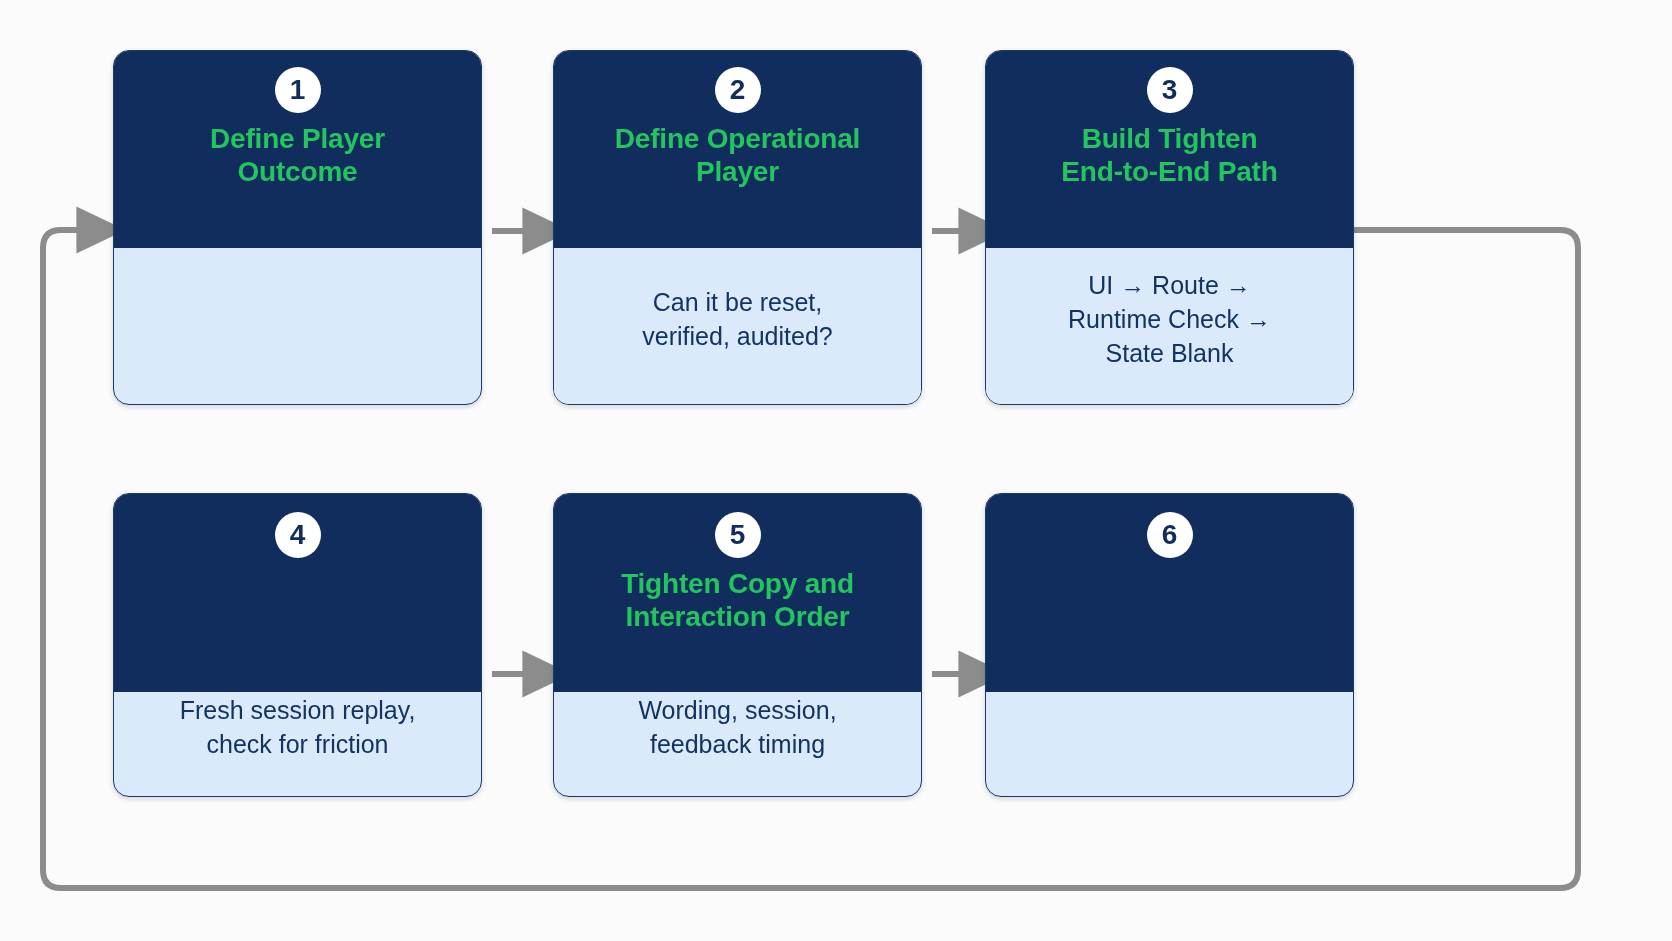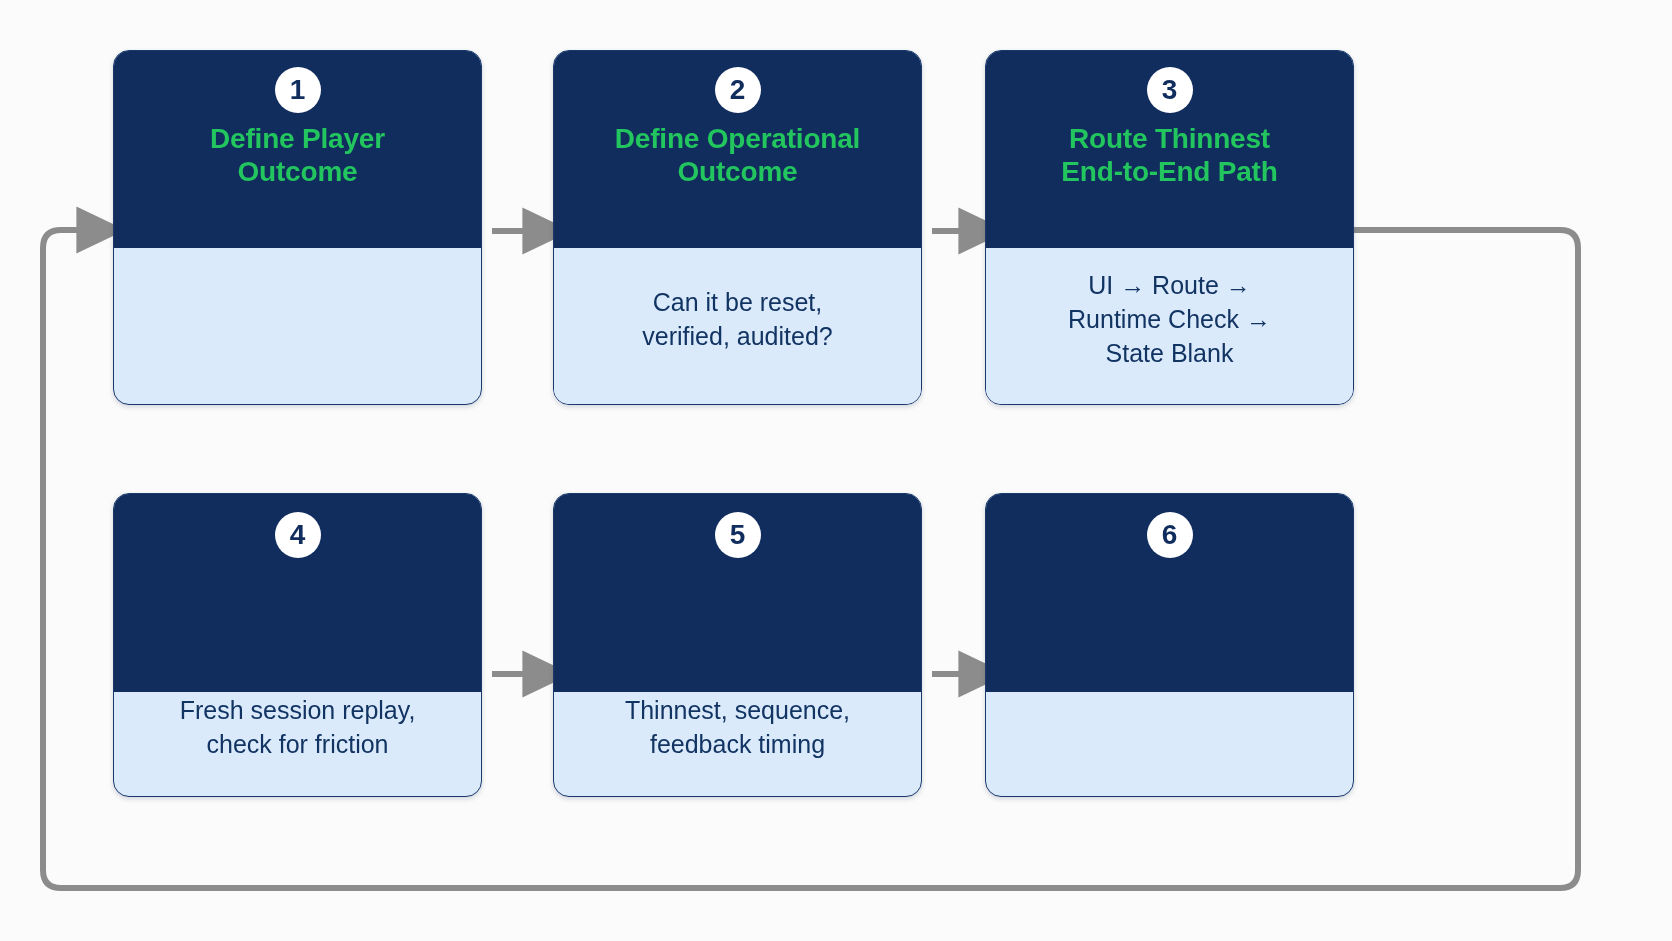--- a/index.html
+++ b/index.html
@@ -126,50 +126,52 @@
       <div class="badge">1</div>
       <div class="card-title">Define Player
 Outcome</div>
     </div>
   </div>
 
   <div class="card row-top col-2">
     <div class="card-header">
       <div class="badge">2</div>
       <div class="card-title">Define Operational
-Outcome</div>
+Player</div>
     </div>
     <div class="card-body">Can it be reset,
 verified, audited?</div>
   </div>
 
   <div class="card row-top col-3">
     <div class="card-header">
       <div class="badge">3</div>
-      <div class="card-title">Route Thinnest
+      <div class="card-title">Build Tighten
 End-to-End Path</div>
     </div>
     <div class="card-body">UI → Route →
 Runtime Check →
 State Blank</div>
   </div>
 
   <div class="card row-bottom col-1">
     <div class="card-header">
       <div class="badge">4</div>
     </div>
     <div class="card-body">Fresh session replay,
 check for friction</div>
   </div>
 
   <div class="card row-bottom col-2">
     <div class="card-header">
       <div class="badge">5</div>
+      <div class="card-title">Tighten Copy and
+Interaction Order</div>
     </div>
-    <div class="card-body">Thinnest, sequence,
+    <div class="card-body">Wording, session,
 feedback timing</div>
   </div>
 
   <div class="card row-bottom col-3">
     <div class="card-header">
       <div class="badge">6</div>
     </div>
   </div>
 
 </div>

